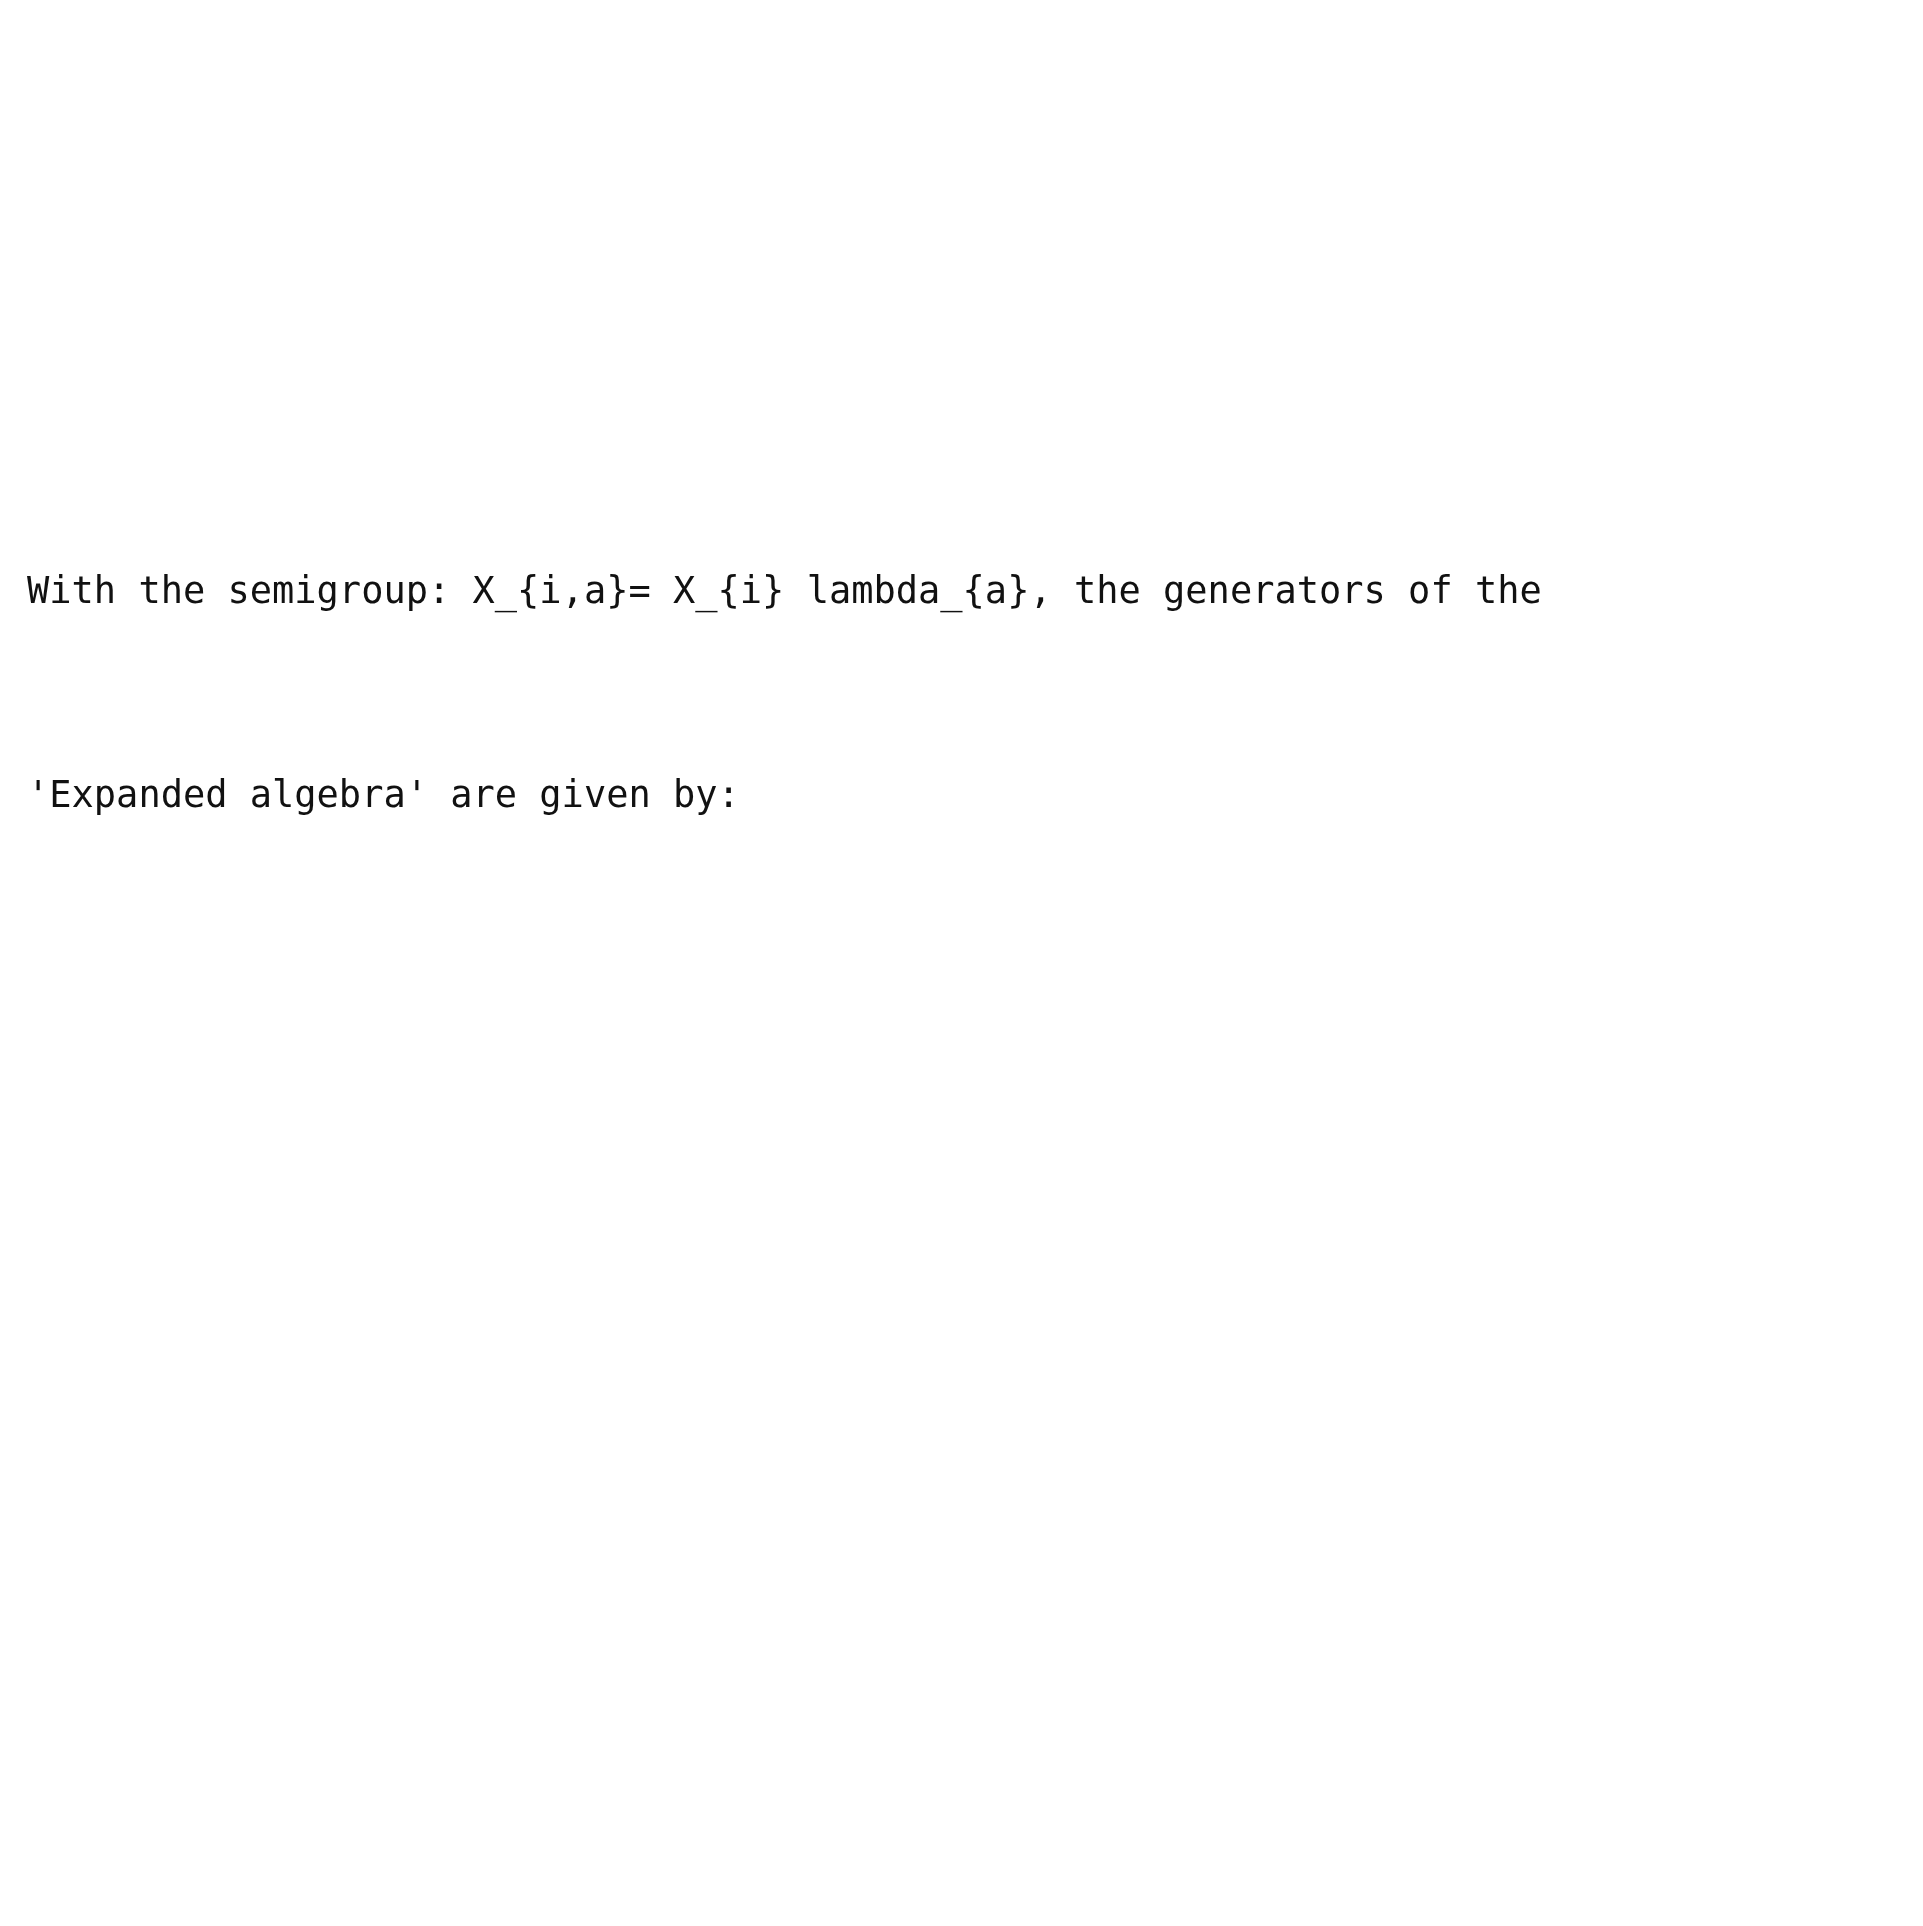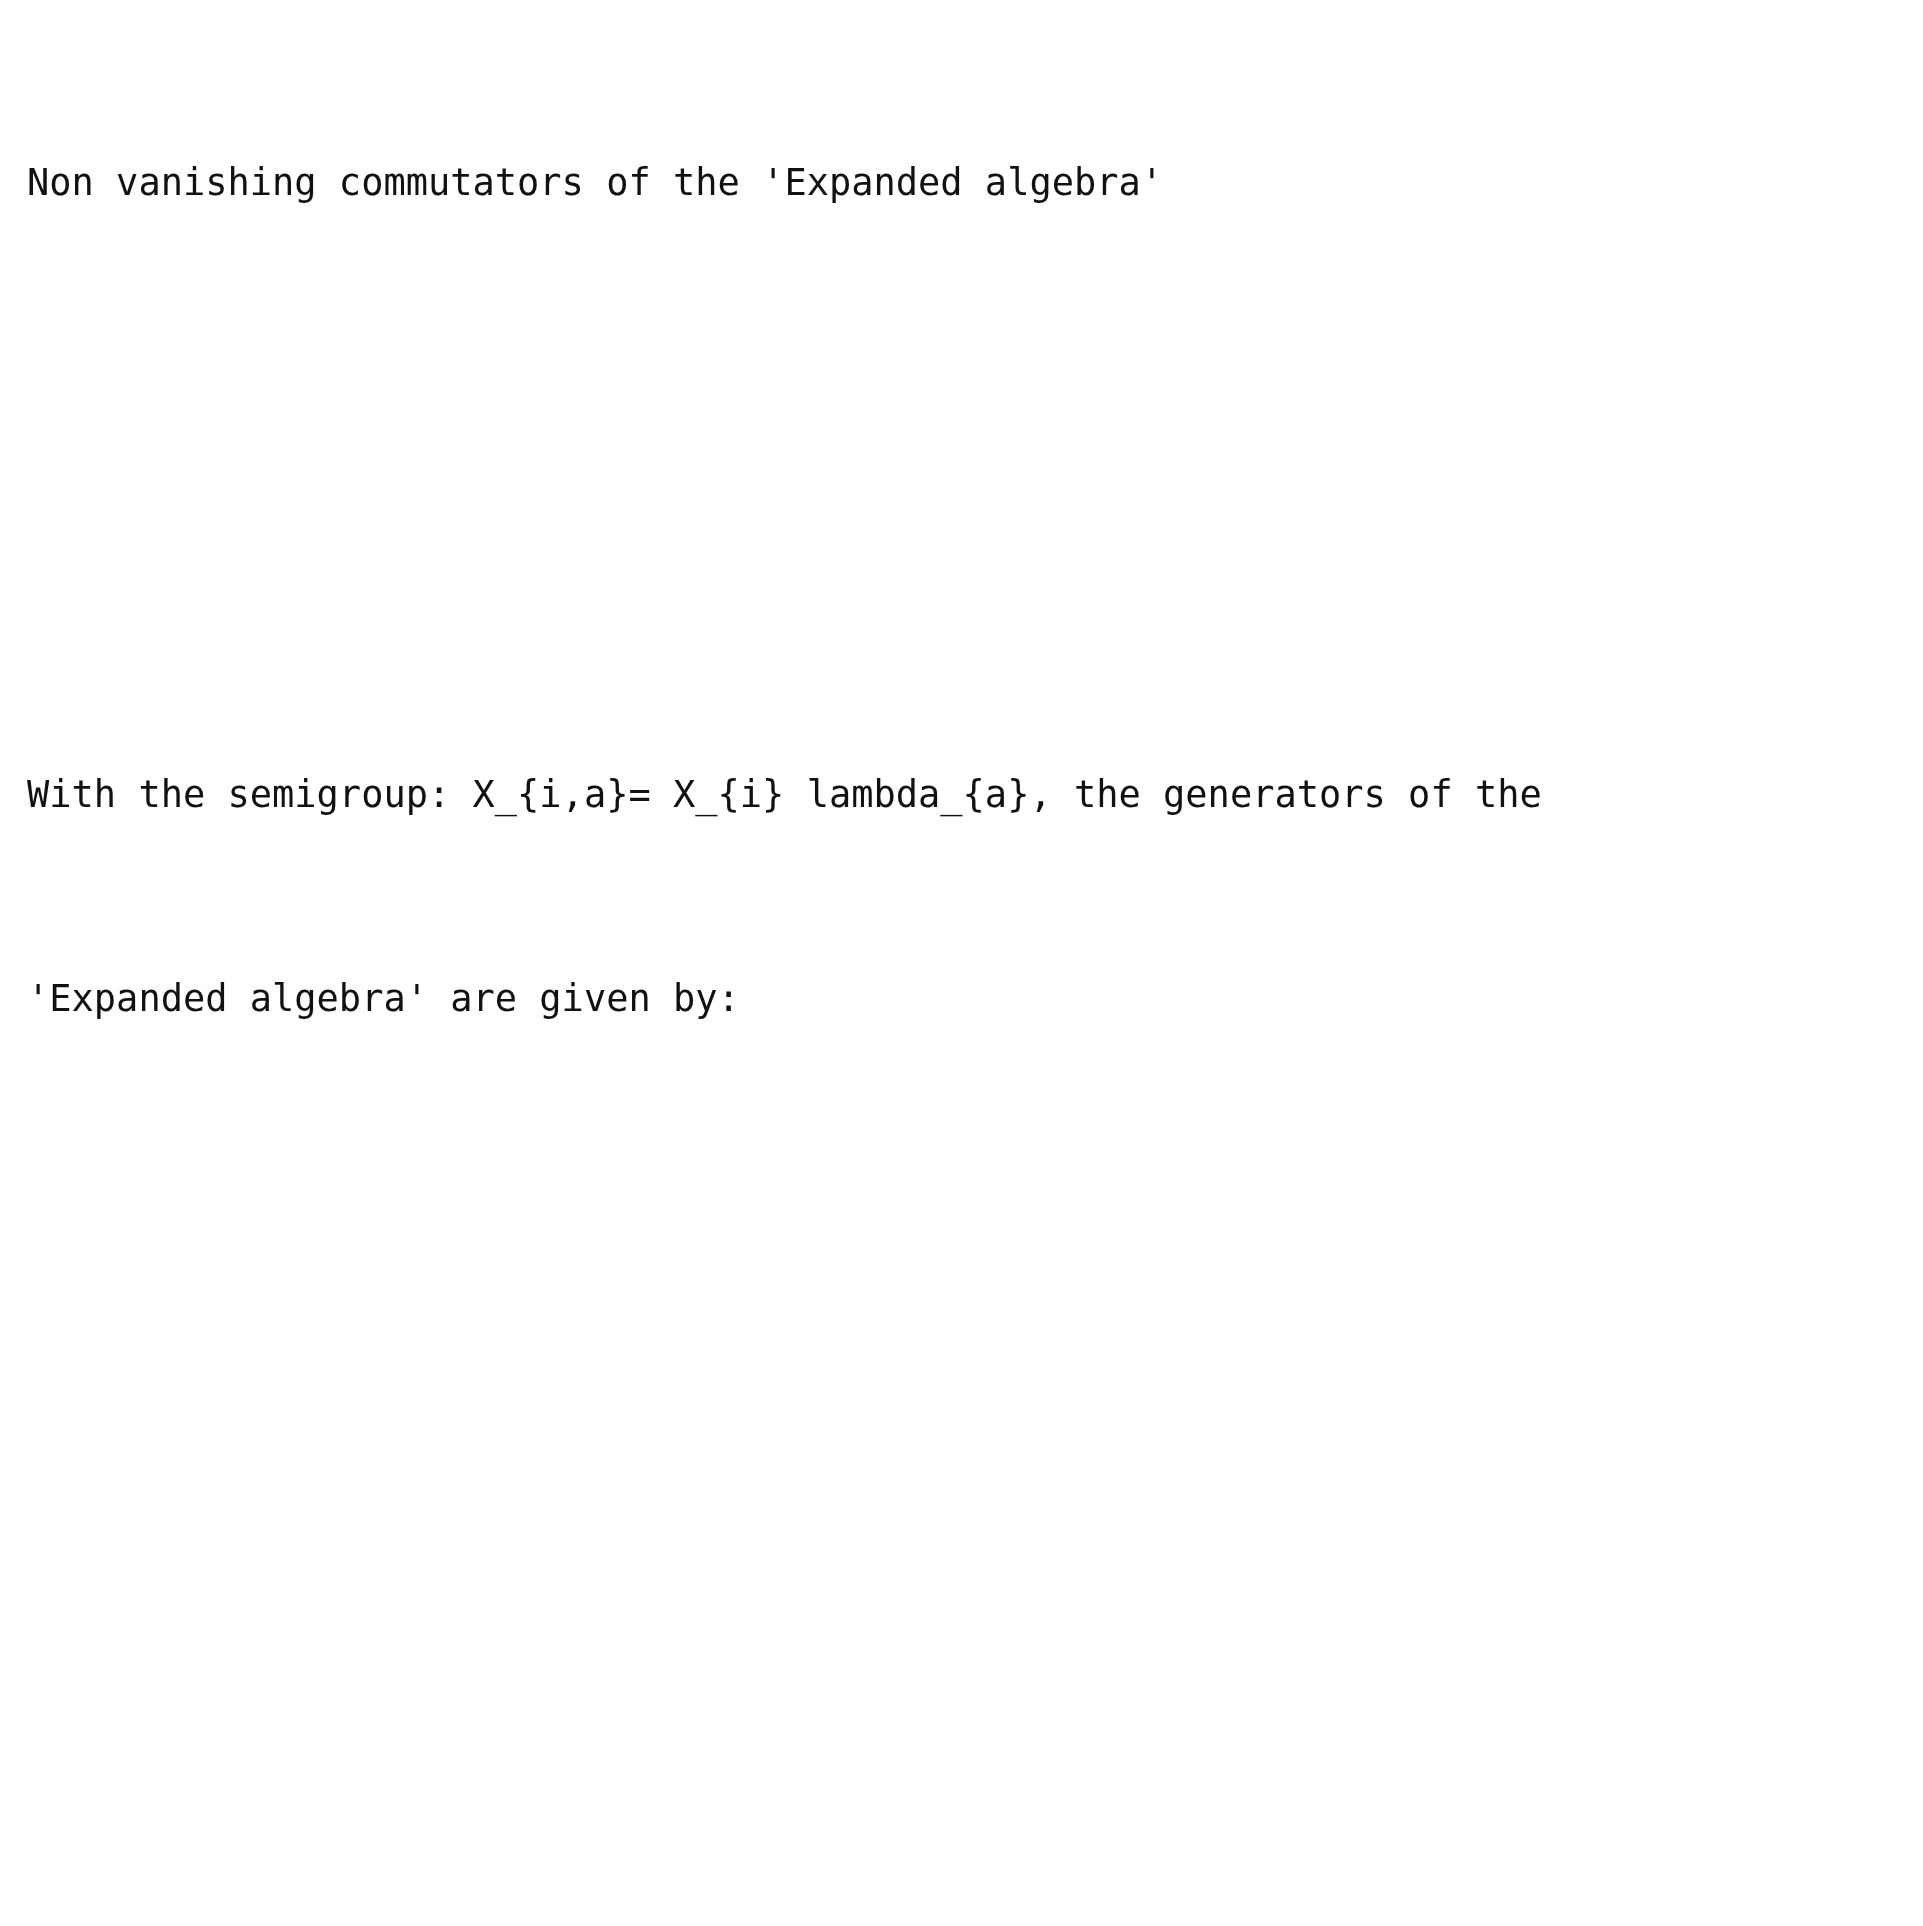--- a/index.html
+++ b/index.html
@@ -10,21 +10,20 @@
     font-size: 37px; color: #111111;
     white-space: pre; line-height: 68px;
   }
   .line { display: block; height: 68px; }
   .blank { display: block; height: 68px; }
 </style>
 </head>
 <body>
 
 <div class="doc">
-  <span class="line">Non vanishing commutators of the 'Expanded algebra'</span>
   <span class="blank"></span>
   <span class="blank"></span>
   <span class="line">With the semigroup: X_{i,a}= X_{i} lambda_{a}, the generators of the</span>
   <span class="line">'Expanded algebra' are given by:</span>
 
   <div>
     
     
     
     

